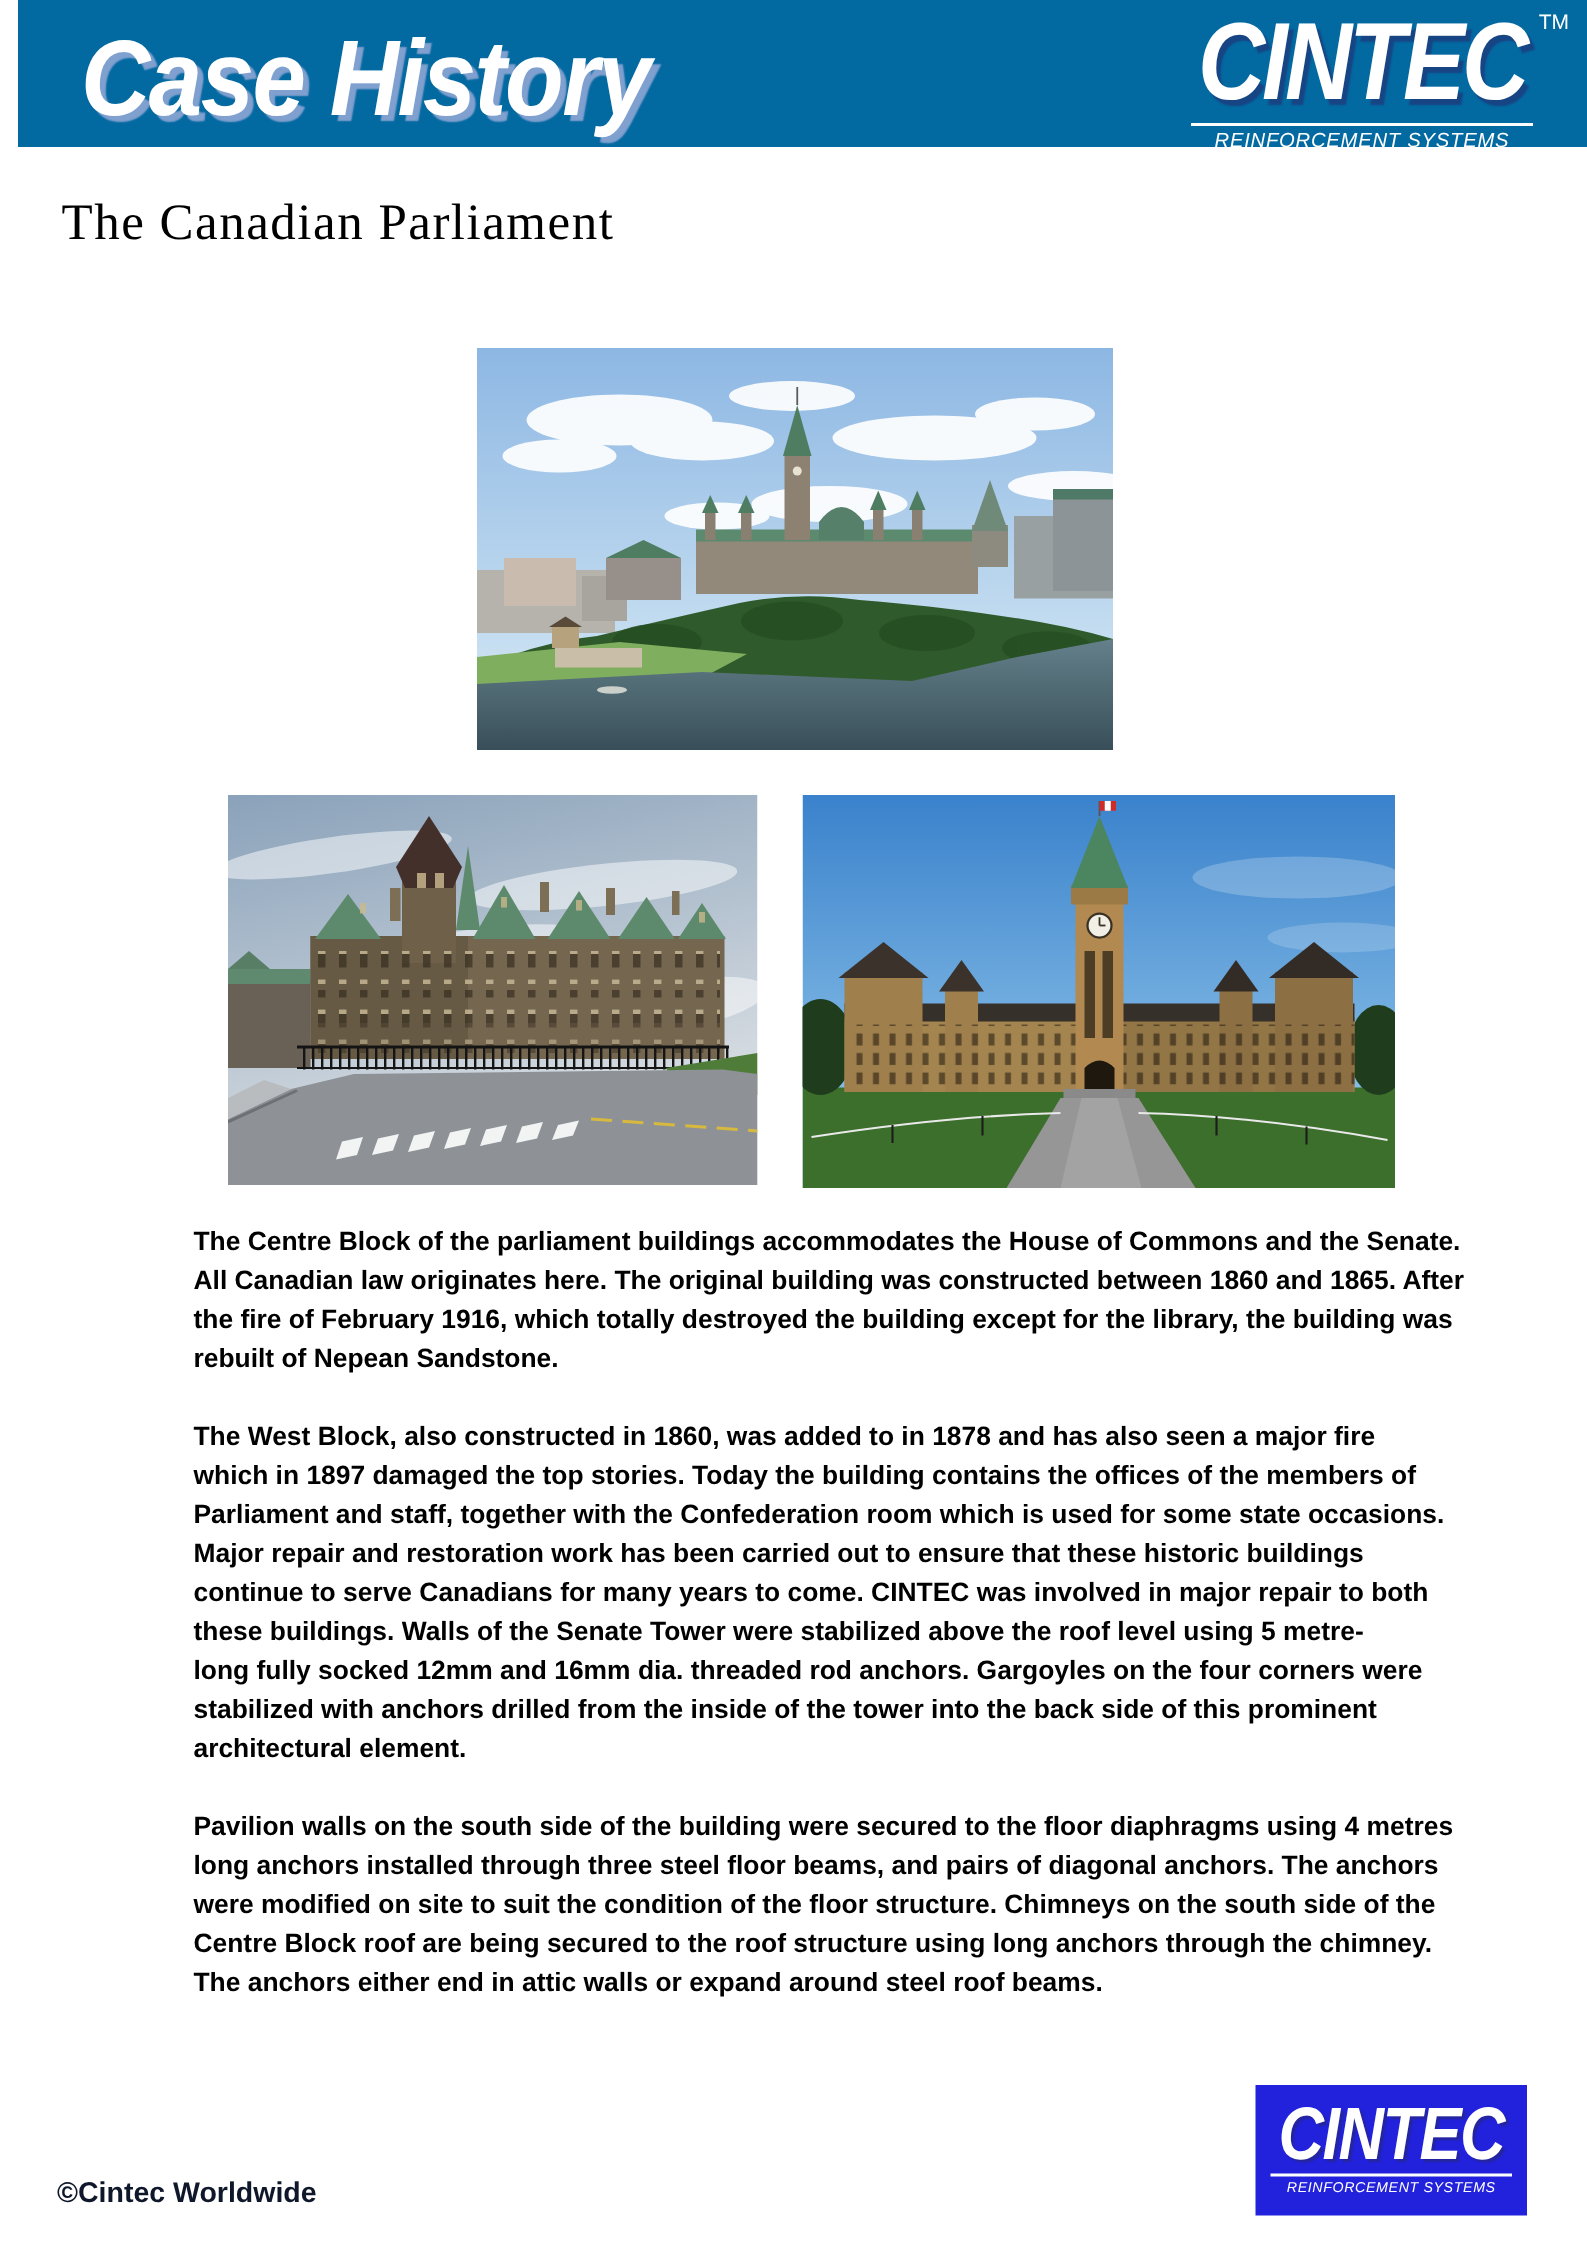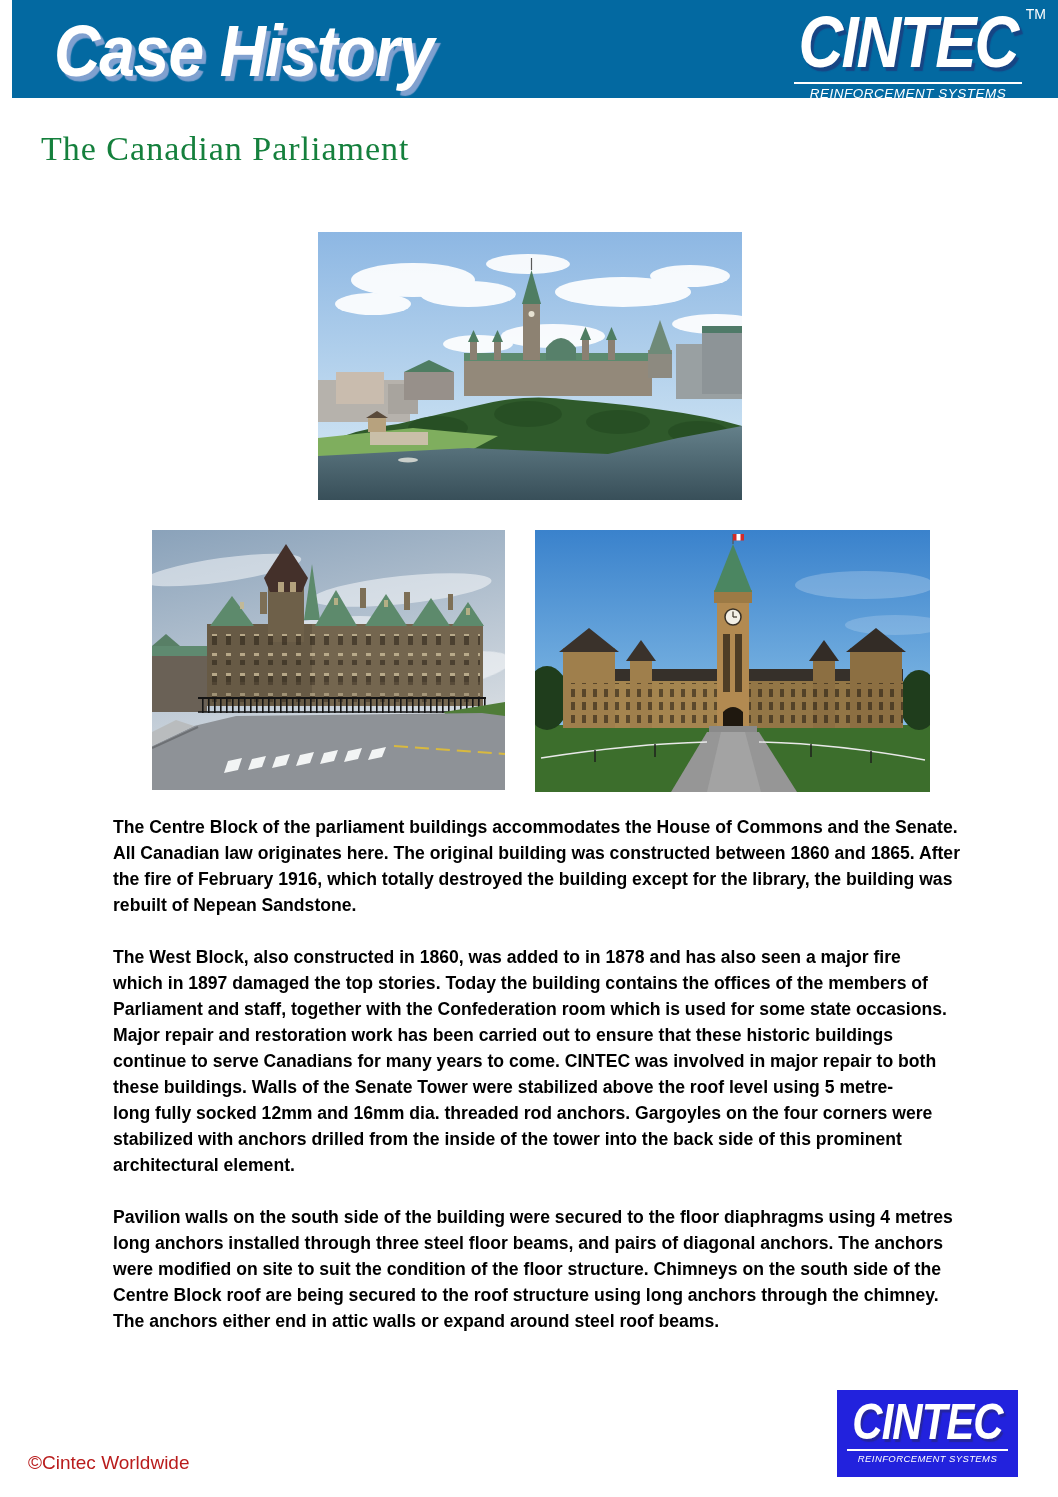--- a/index.html
+++ b/index.html
@@ -34,38 +34,38 @@
   }
   .logo-rule{height:2px;background:#ffffff;margin:14px 0 2px 0;border:none;}
   .logo-tagline{
     display:block;font-size:13.5px;font-weight:normal;font-style:italic;letter-spacing:0.5px;
     color:#ffffff;white-space:nowrap;
   }
   
   .doc-title{
     position:absolute;left:41px;top:130px;margin:0;
     font-family:"Liberation Serif",serif;font-weight:normal;
-    font-size:34px;color:#15803d;letter-spacing:1px;
+    font-size:34px;color:#000000;letter-spacing:1px;
   }
   
   .photo{position:absolute;display:block;}
   .photo svg{display:block;width:100%;height:100%;}
   .photo-1{left:318px;top:232px;width:424px;height:268px;}
   .photo-2{left:152px;top:530px;width:353px;height:260px;}
   .photo-3{left:535px;top:530px;width:395px;height:262px;}
   
   .body-text{
     position:absolute;left:113px;top:814px;width:885px;
     font-size:17.6px;line-height:26px;font-weight:bold;color:#000000;
   }
-  .body-text p{margin:0 0 26px 0;white-space:pre-line;}
+  .body-text p{margin:0 0 26px 16px;white-space:pre-line;}
   
   .copyright{
-    position:absolute;left:28px;top:1452px;margin:0;
-    font-size:19px;font-weight:normal;color:#b91c1c;
+    position:absolute;left:38px;top:1452px;margin:0;
+    font-size:19px;font-weight:bold;color:#0f172a;
   }
   .logo-bottom{
     position:absolute;left:837px;top:1390px;width:181px;height:87px;
     background:#2222dd;text-align:center;color:#fff;box-sizing:border-box;padding-top:8px;
   }
   .logo-bottom .logo-brand{
     font-size:42px;letter-spacing:-1px;
     text-shadow:2px 2px 1px rgba(40,40,110,0.55);
   }
   .logo-bottom .logo-rule{margin:9px 10px 2px 10px;height:1.5px;}

